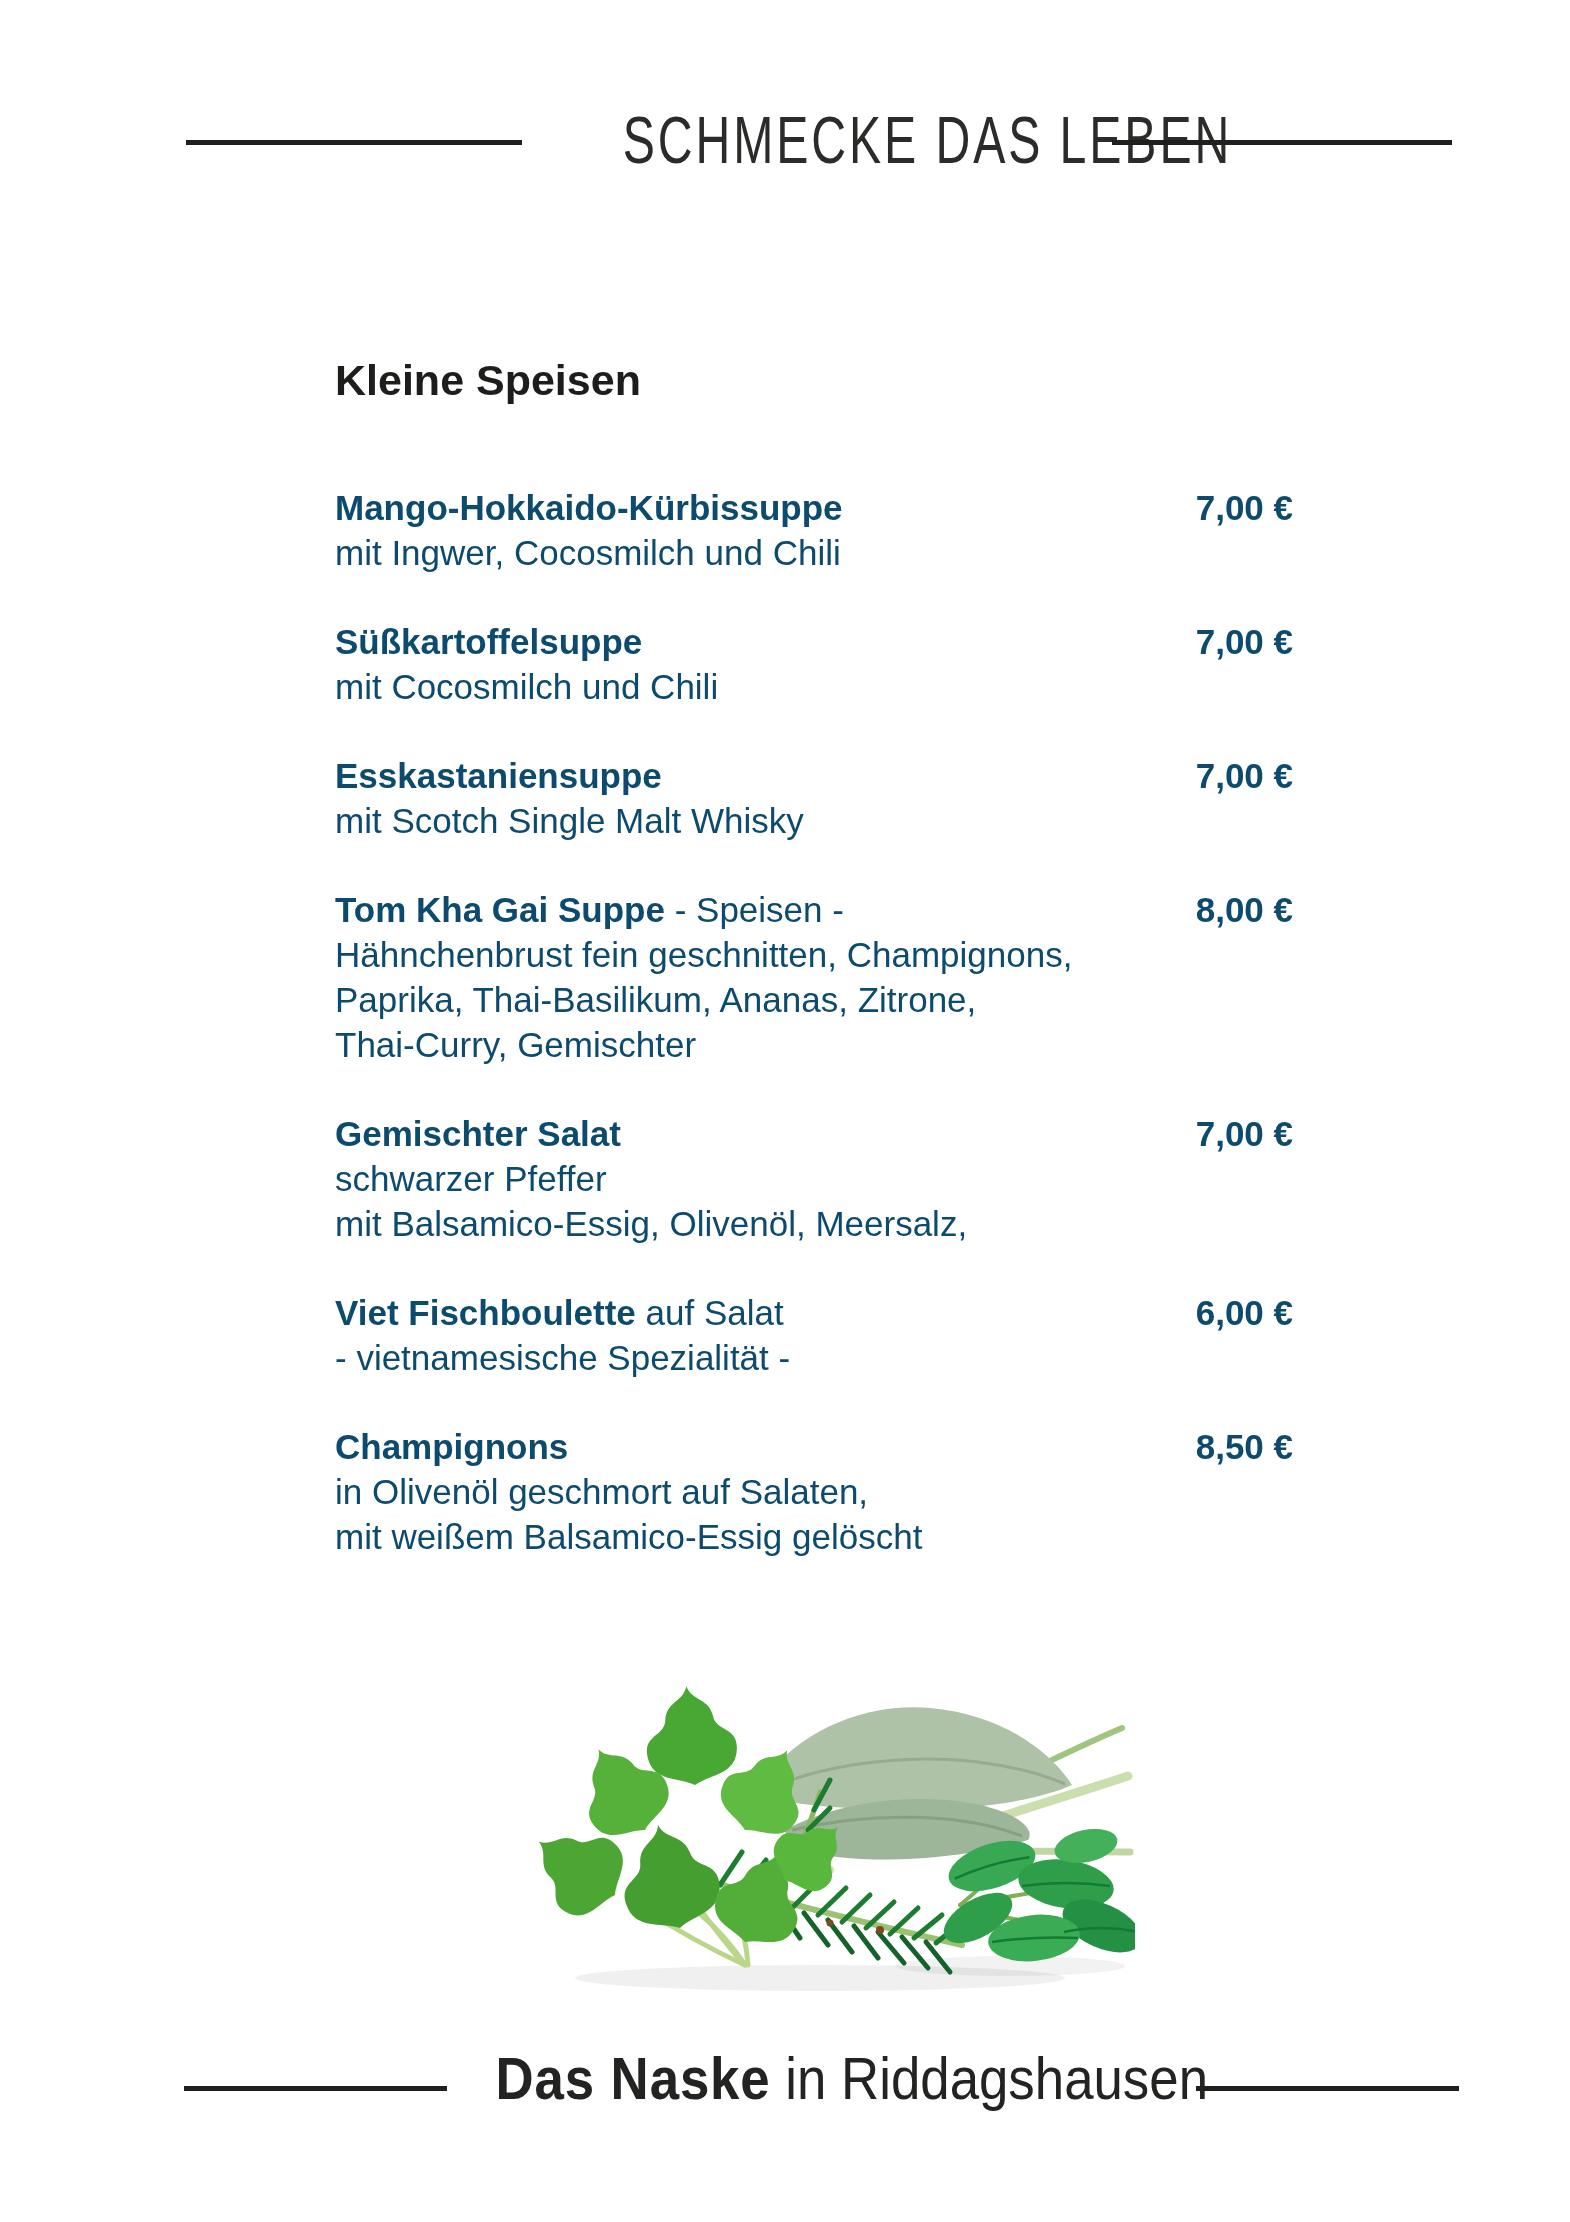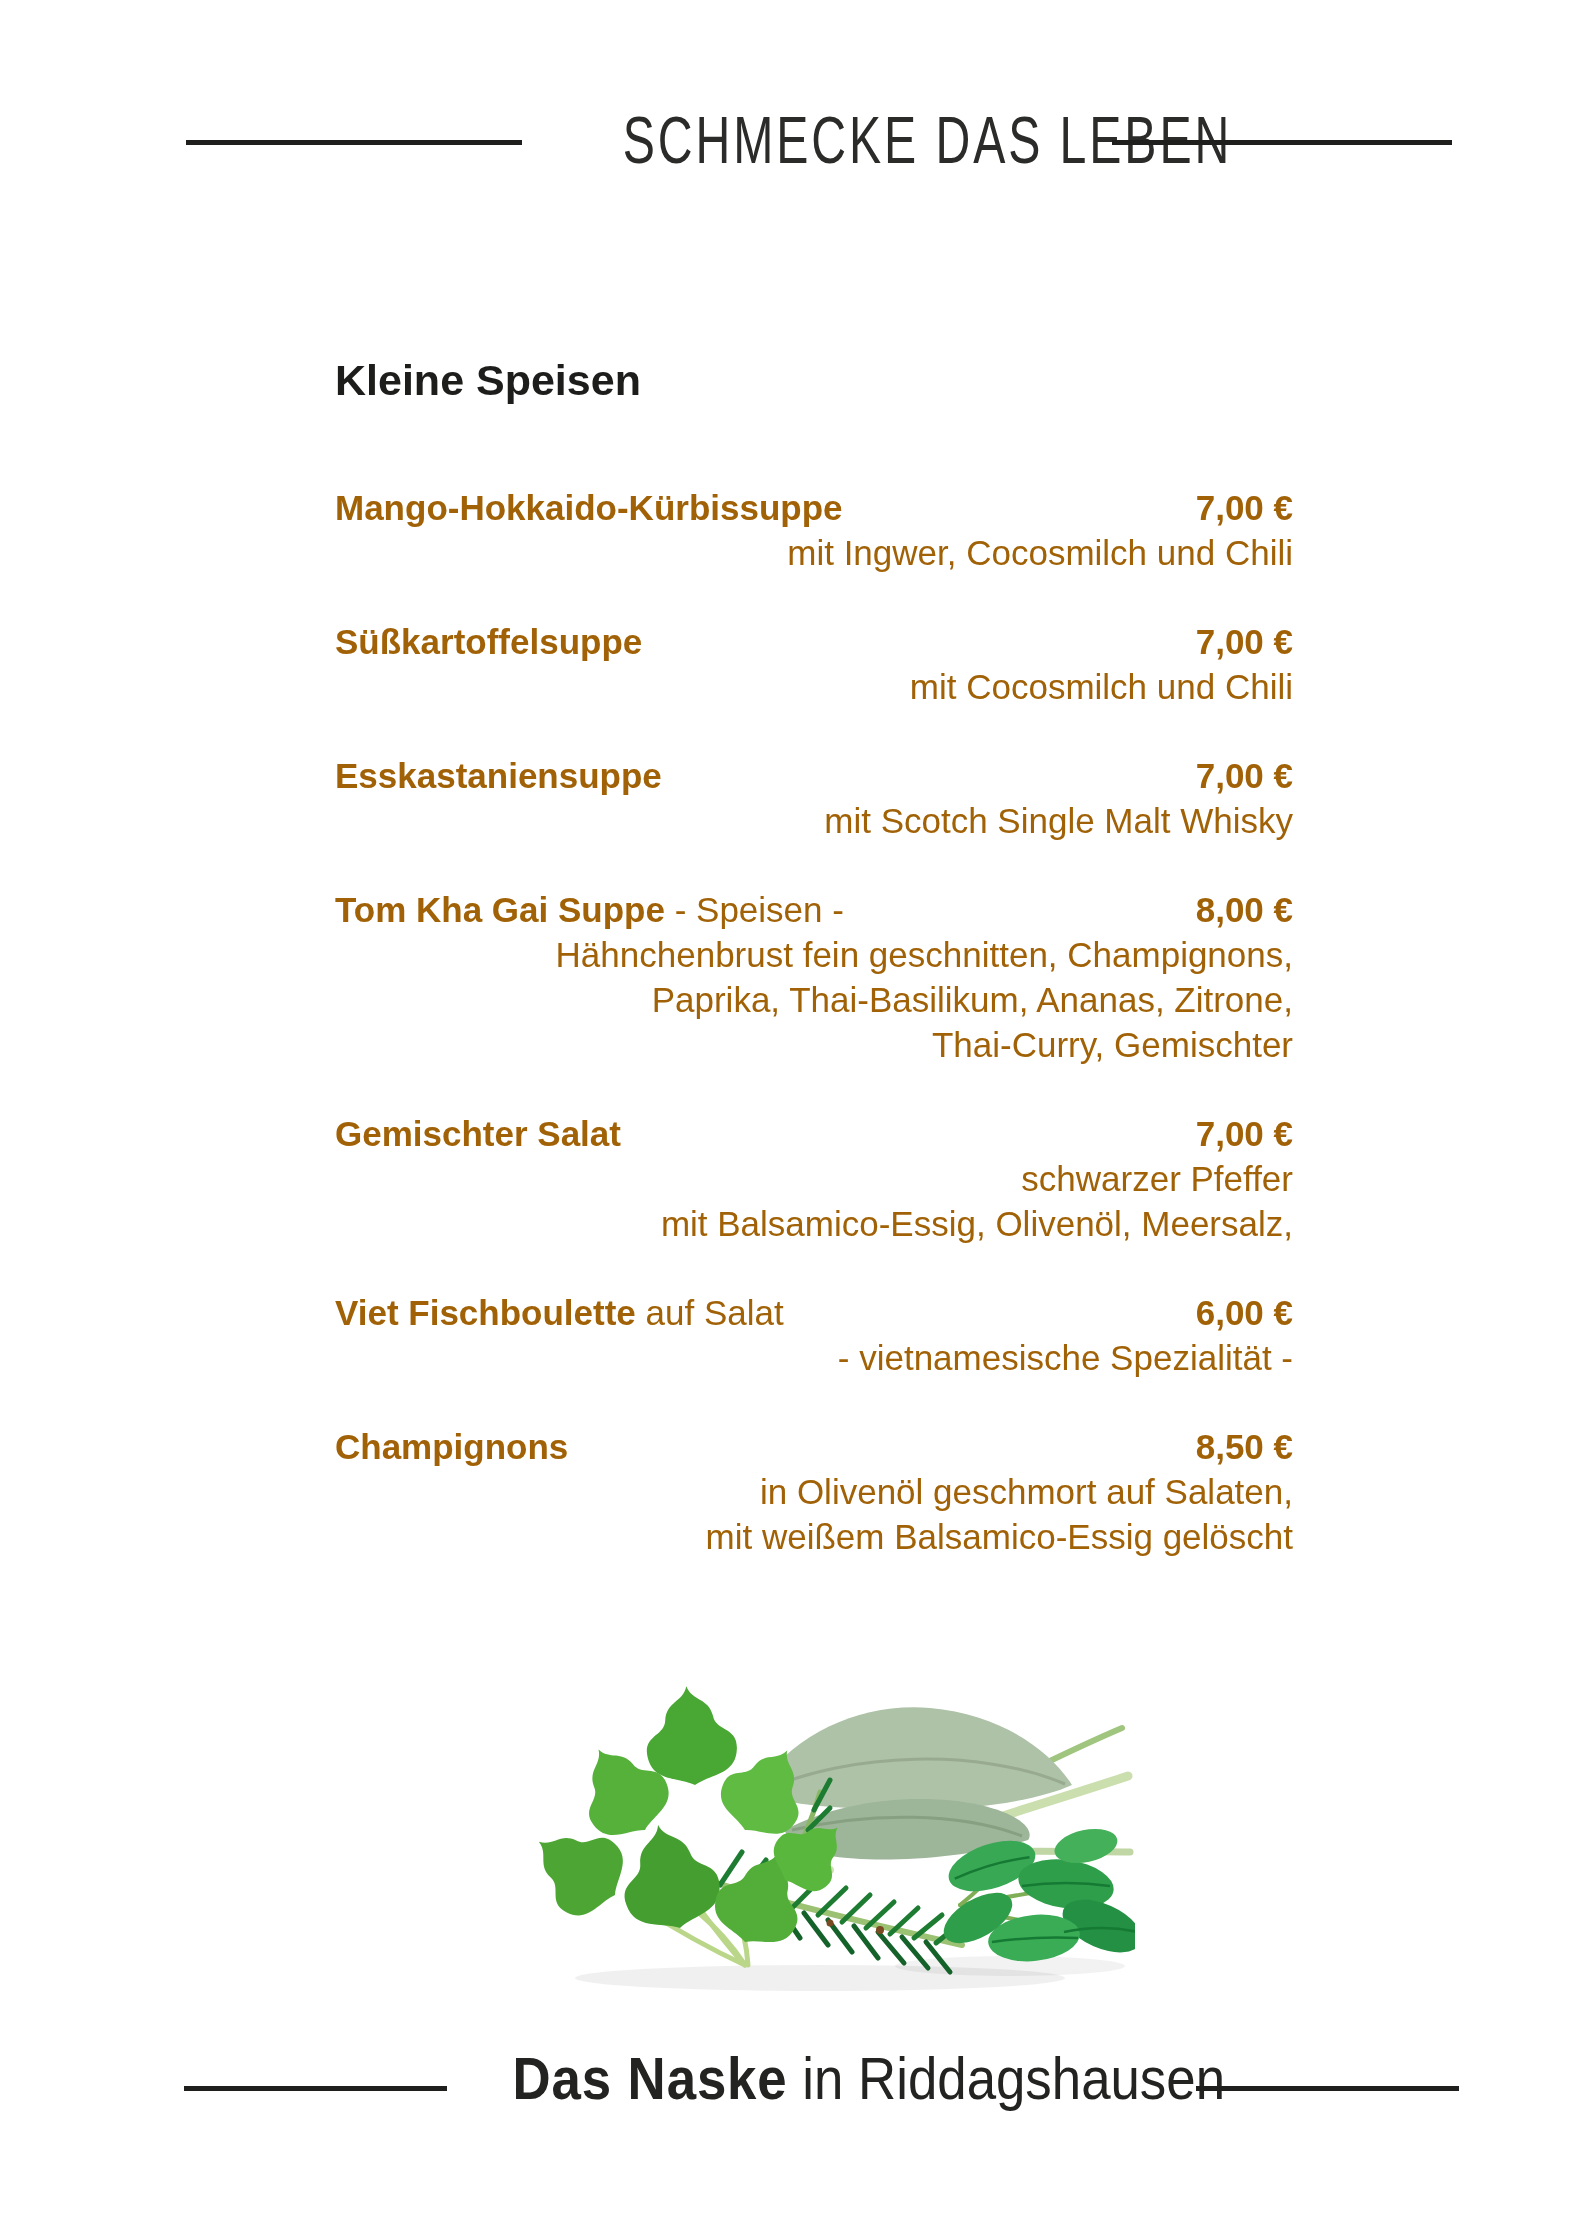--- a/index.html
+++ b/index.html
@@ -24,31 +24,31 @@
     transform:scaleX(0.73); transform-origin:50% 50%;
   }
 
   .section-title {
     position:absolute; left:335px; top:358px;
     font-size:43px; line-height:45px; font-weight:bold; margin:0;
   }
 
   .menu-list { position:absolute; left:335px; top:485px; width:958px; }
   .item { margin:0 0 44px 0; }
-  .item p { margin:0; font-size:35px; line-height:45px; color:#a16207;text-align:right; }
+  .item p { margin:0; font-size:35px; line-height:45px; color:#0c4a6e; }
   .item-head { display:flex; justify-content:space-between; align-items:baseline; }
   .item-name { font-weight:normal; }
   .item-name b { font-weight:bold; }
   .item-price { font-weight:bold; white-space:nowrap; padding-left:20px; }
 
   .herbs { position:absolute; left:530px; top:1680px; width:605px; height:325px; margin:0; }
   .herbs svg { display:block; width:100%; height:100%; }
 
   .footer-title {
-    position:absolute; left:464px; top:2044px; width:749px;
+    position:absolute; left:447px; top:2044px; width:749px;
     text-align:right; white-space:nowrap;
   }
   .footer-title .inner {
     display:inline-block; font-size:60px; color:#232321;
     transform:scaleX(0.88); transform-origin:50% 50%;
   }
   .footer-title b { font-weight:bold; letter-spacing:1px; }
 </style>
 </head>
 <body>

